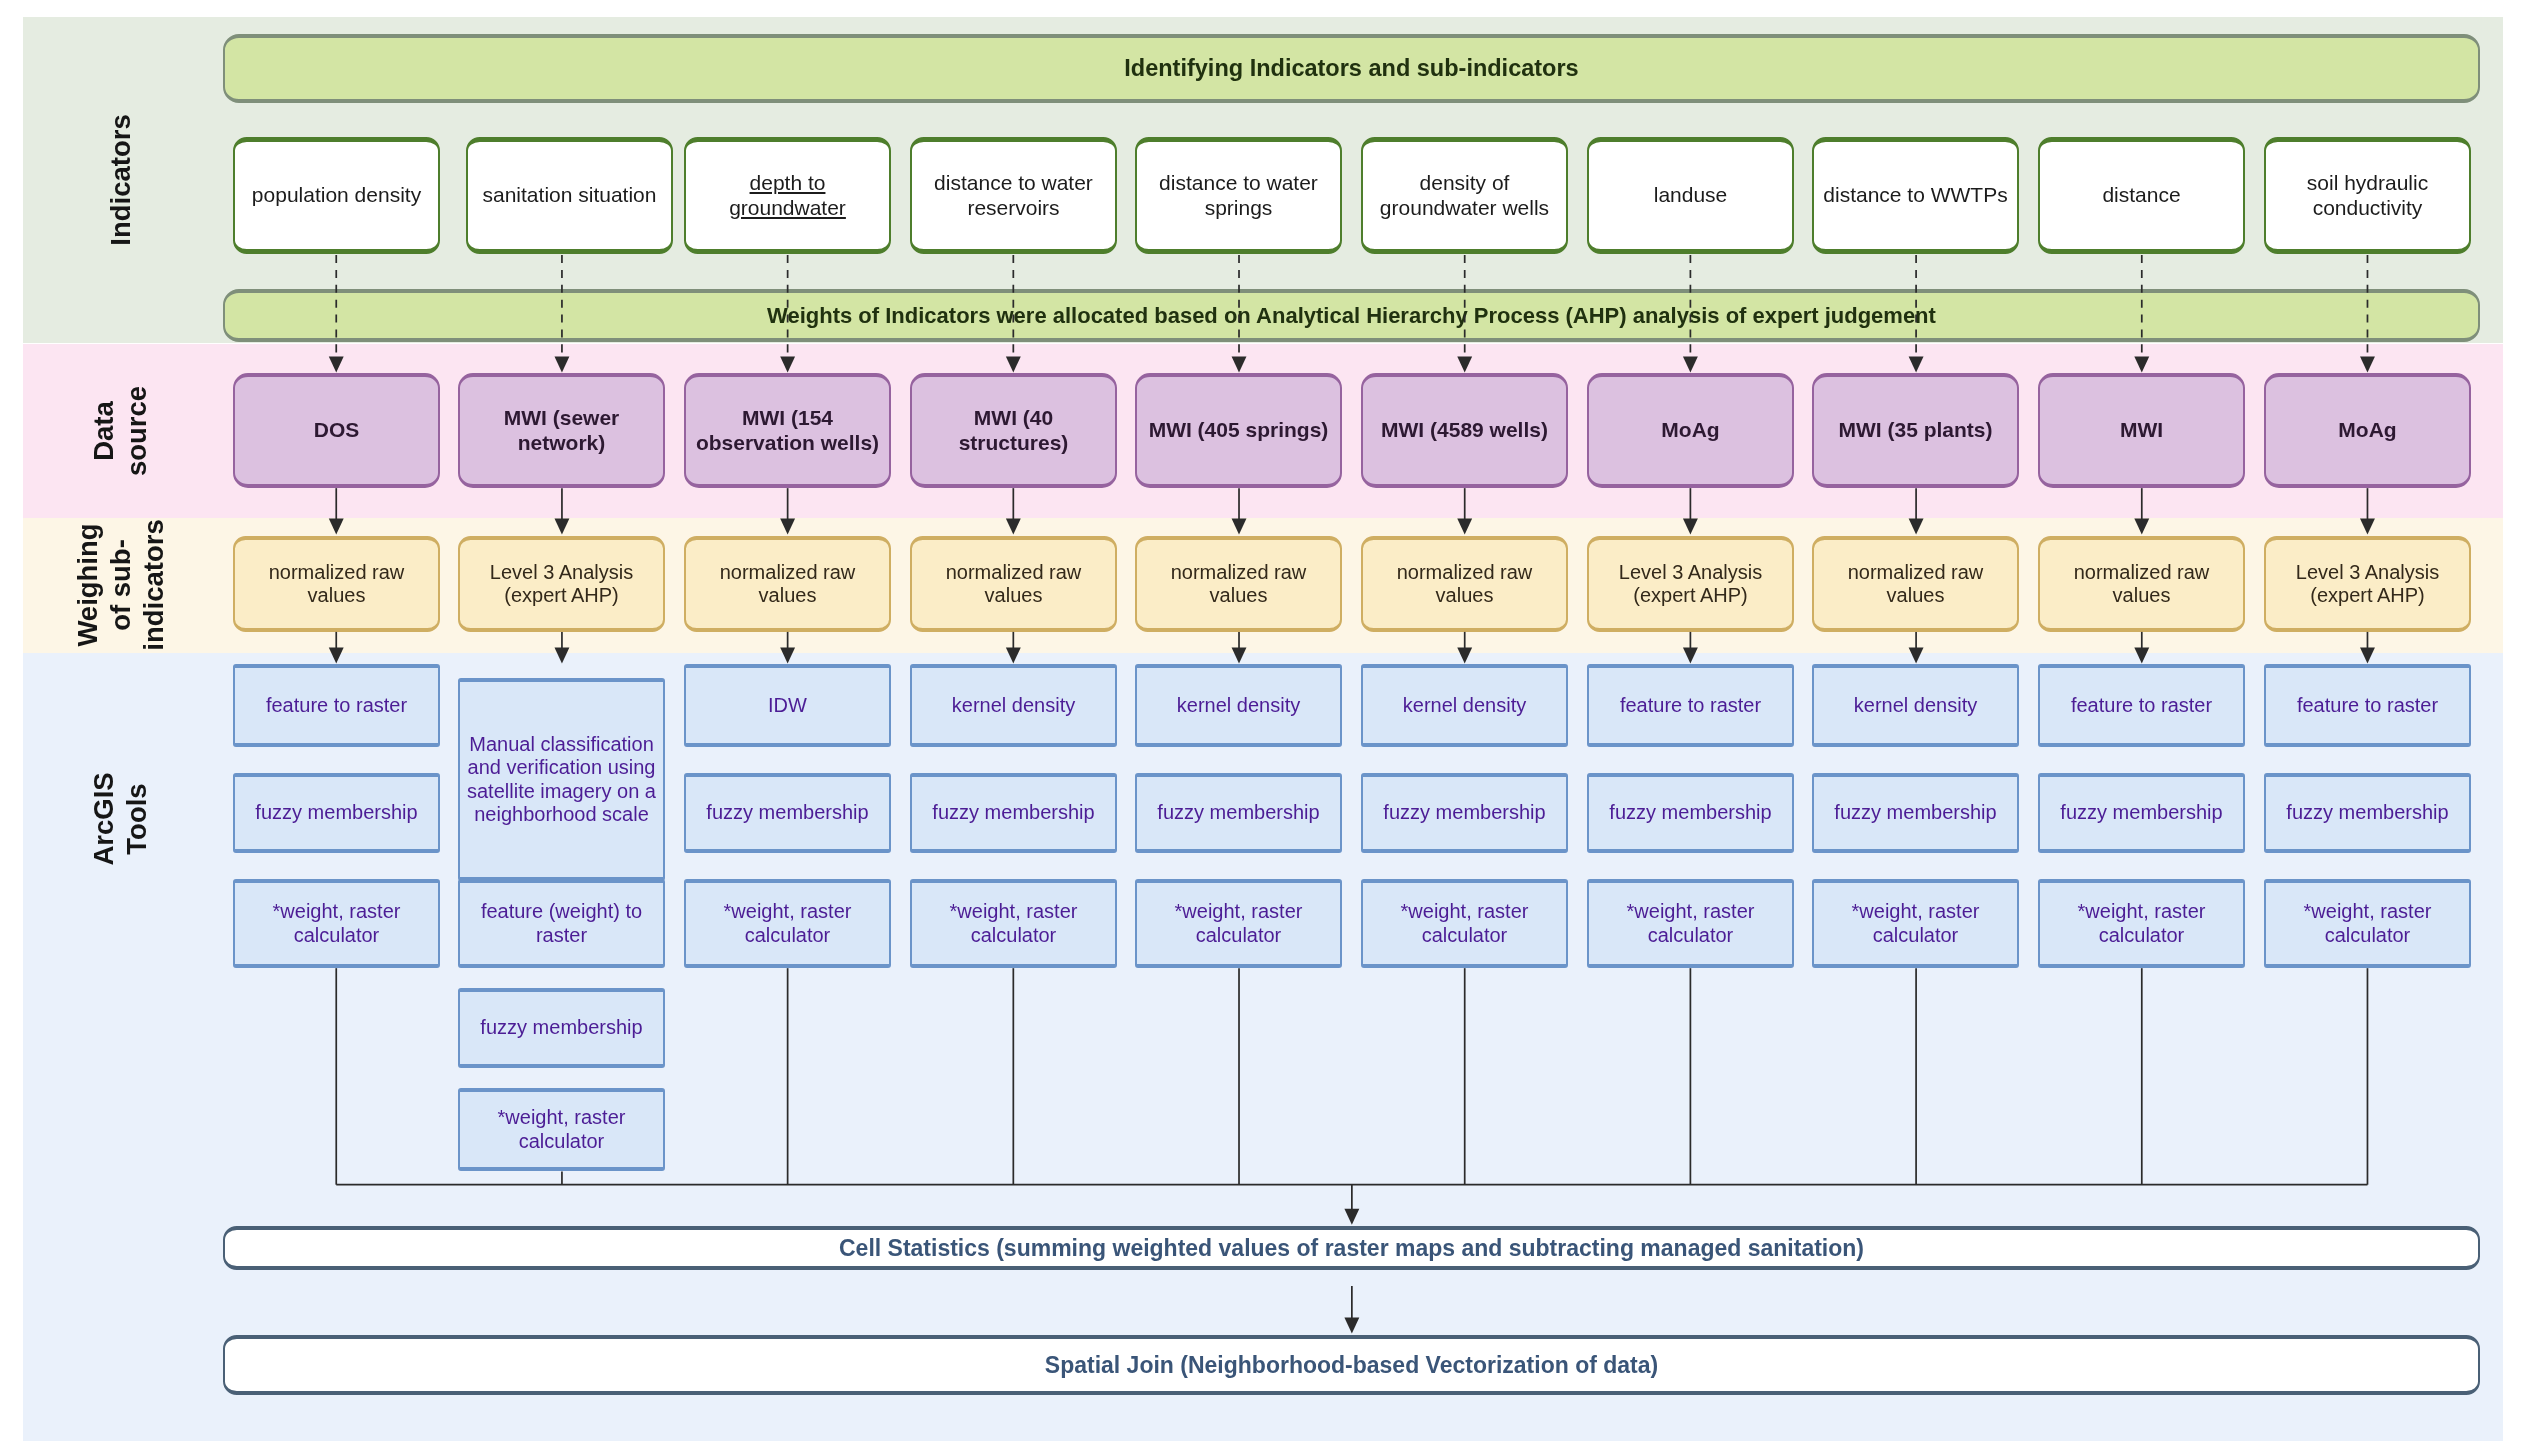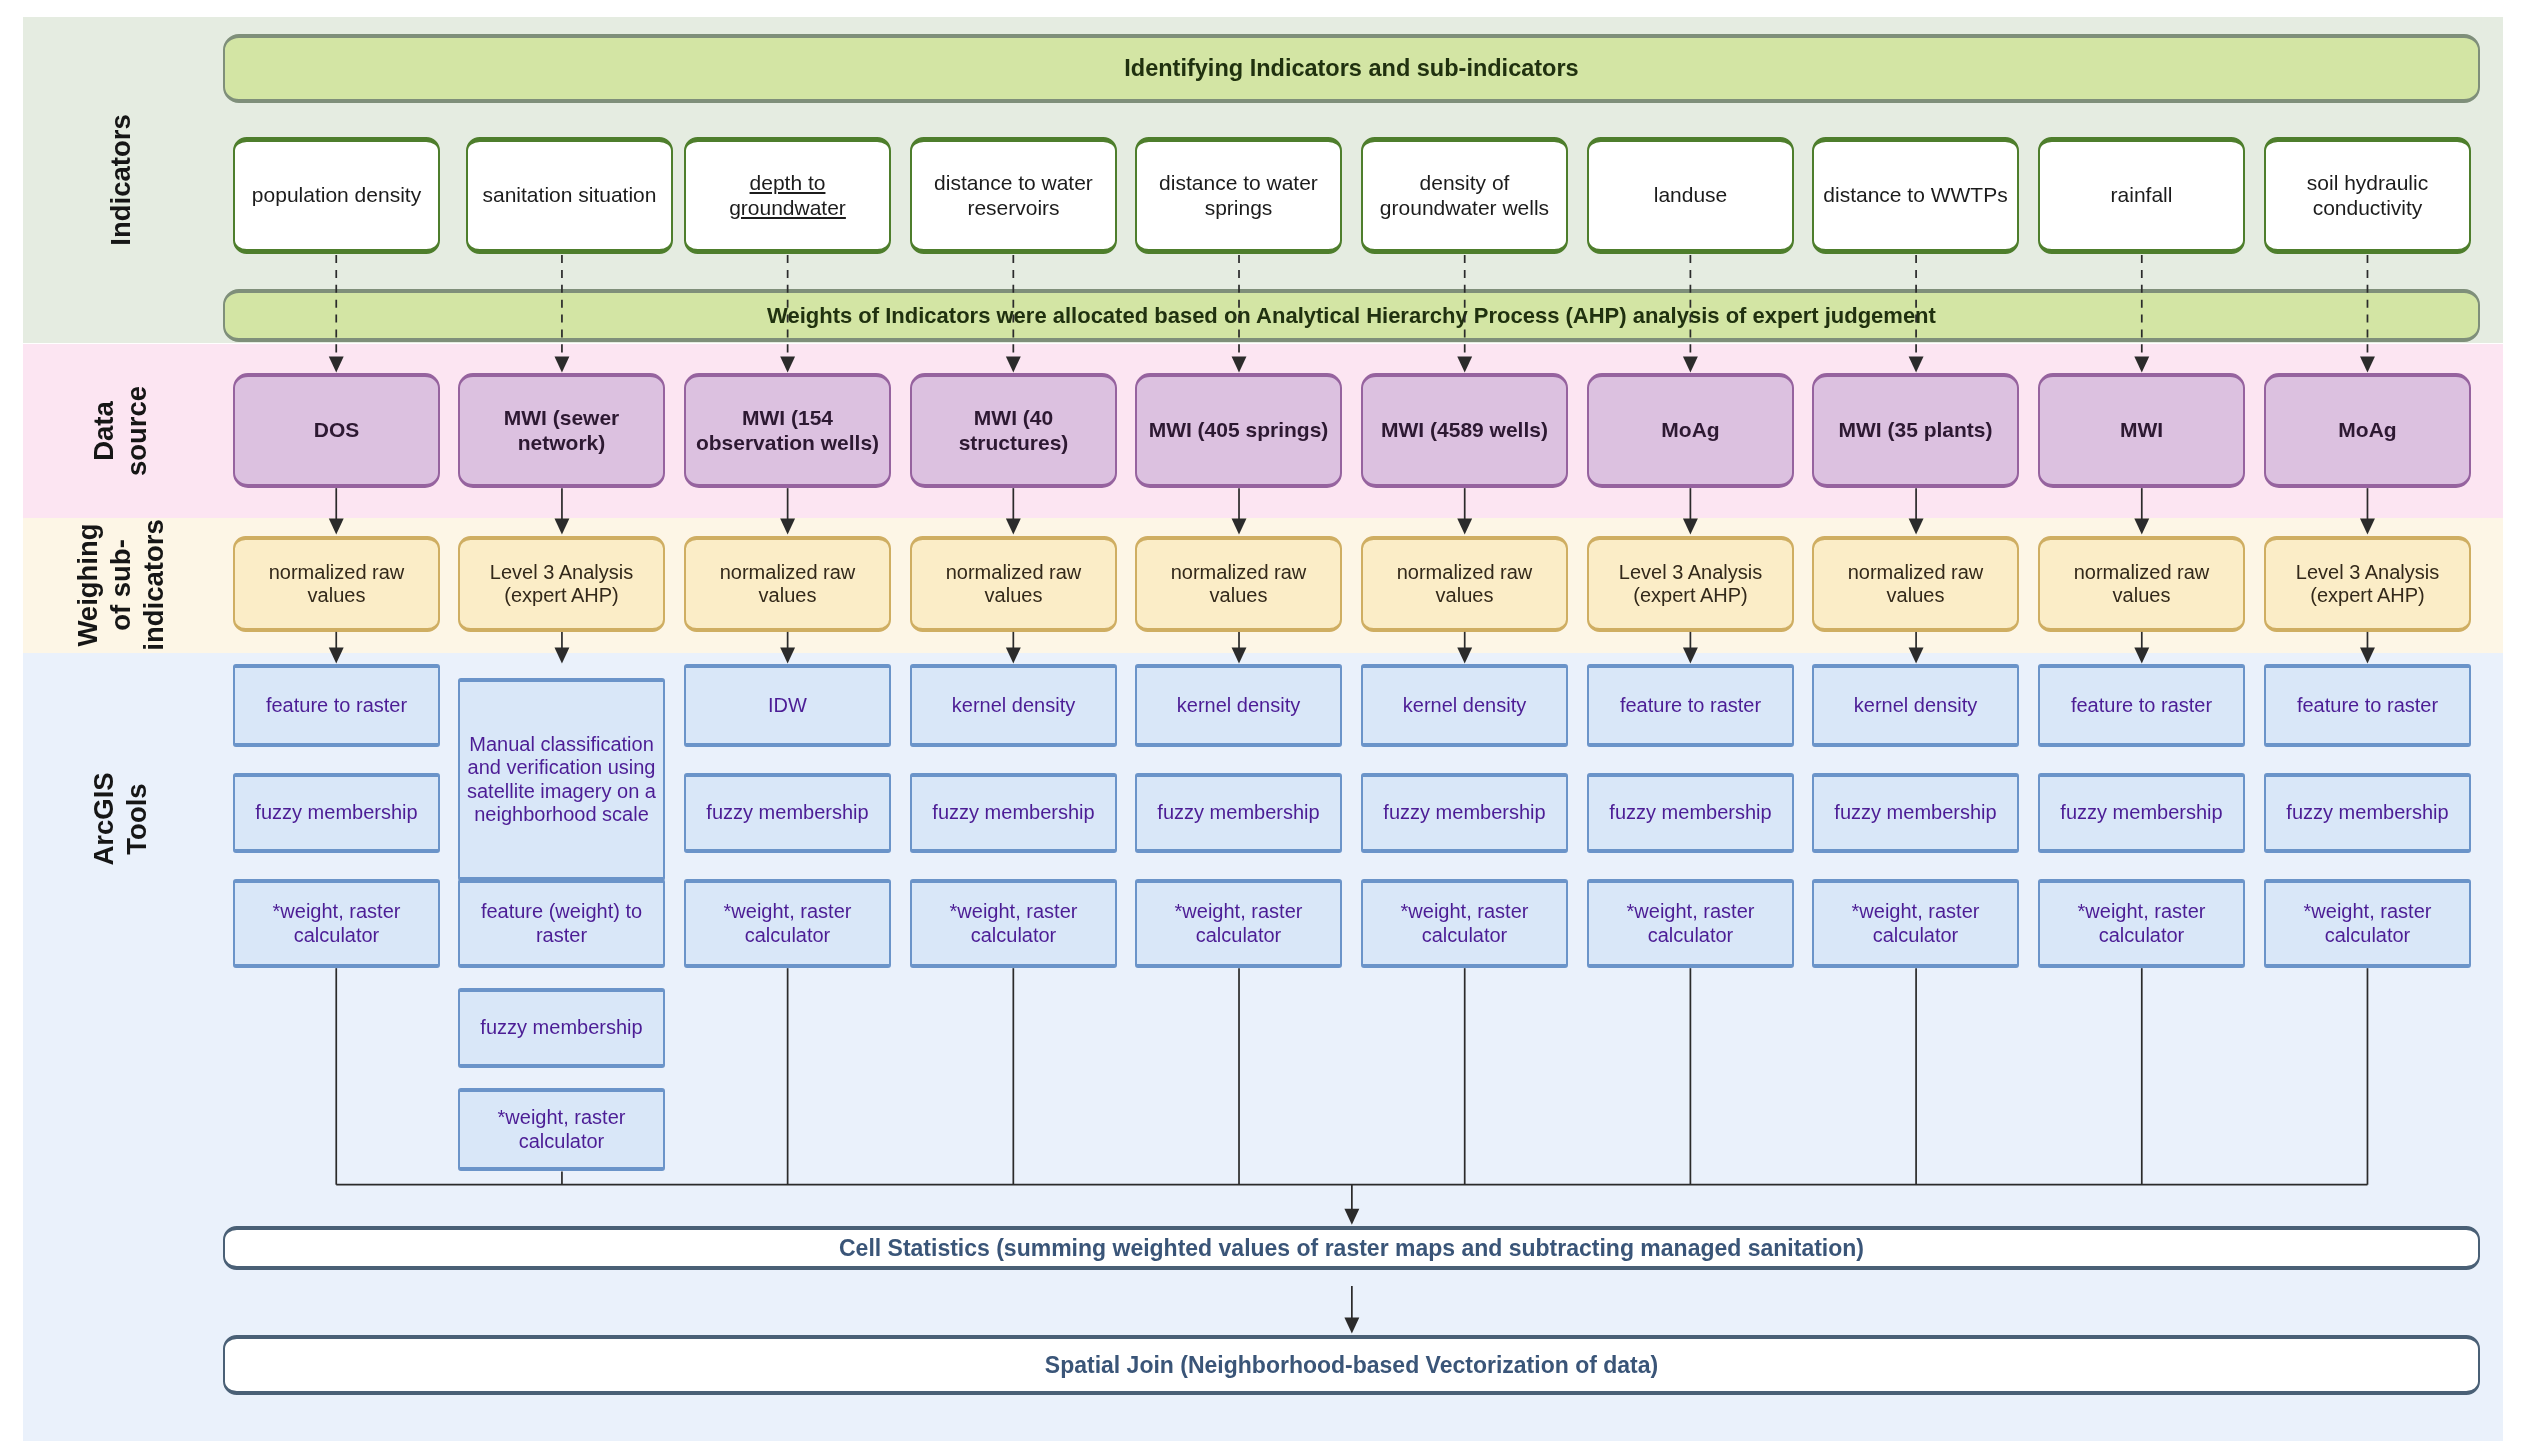--- a/index.html
+++ b/index.html
@@ -127,21 +127,21 @@
       <div class="box wgh" style="left: 1587px; top: 536px; width: 207px; height: 96px;">Level 3 Analysis (expert AHP)</div>
       <div class="box tool" style="left: 1587px; top: 664px; width: 207px; height: 83px;">feature to raster</div>
       <div class="box tool" style="left: 1587px; top: 773px; width: 207px; height: 80px;">fuzzy membership</div>
       <div class="box tool" style="left: 1587px; top: 879px; width: 207px; height: 89px;">*weight, raster calculator</div>
       <div class="box ind" style="left: 1812px; top: 137px; width: 207px; height: 117px;">distance to WWTPs</div>
       <div class="box src" style="left: 1812px; top: 373px; width: 207px; height: 115px;">MWI (35 plants)</div>
       <div class="box wgh" style="left: 1812px; top: 536px; width: 207px; height: 96px;">normalized raw values</div>
       <div class="box tool" style="left: 1812px; top: 664px; width: 207px; height: 83px;">kernel density</div>
       <div class="box tool" style="left: 1812px; top: 773px; width: 207px; height: 80px;">fuzzy membership</div>
       <div class="box tool" style="left: 1812px; top: 879px; width: 207px; height: 89px;">*weight, raster calculator</div>
-      <div class="box ind" style="left: 2038px; top: 137px; width: 207px; height: 117px;">rainfall</div>
+      <div class="box ind" style="left: 2038px; top: 137px; width: 207px; height: 117px;">distance</div>
       <div class="box src" style="left: 2038px; top: 373px; width: 207px; height: 115px;">MWI</div>
       <div class="box wgh" style="left: 2038px; top: 536px; width: 207px; height: 96px;">normalized raw values</div>
       <div class="box tool" style="left: 2038px; top: 664px; width: 207px; height: 83px;">feature to raster</div>
       <div class="box tool" style="left: 2038px; top: 773px; width: 207px; height: 80px;">fuzzy membership</div>
       <div class="box tool" style="left: 2038px; top: 879px; width: 207px; height: 89px;">*weight, raster calculator</div>
       <div class="box ind" style="left: 2264px; top: 137px; width: 207px; height: 117px;">soil hydraulic conductivity</div>
       <div class="box src" style="left: 2264px; top: 373px; width: 207px; height: 115px;">MoAg</div>
       <div class="box wgh" style="left: 2264px; top: 536px; width: 207px; height: 96px;">Level 3 Analysis (expert AHP)</div>
       <div class="box tool" style="left: 2264px; top: 664px; width: 207px; height: 83px;">feature to raster</div>
       <div class="box tool" style="left: 2264px; top: 773px; width: 207px; height: 80px;">fuzzy membership</div>

